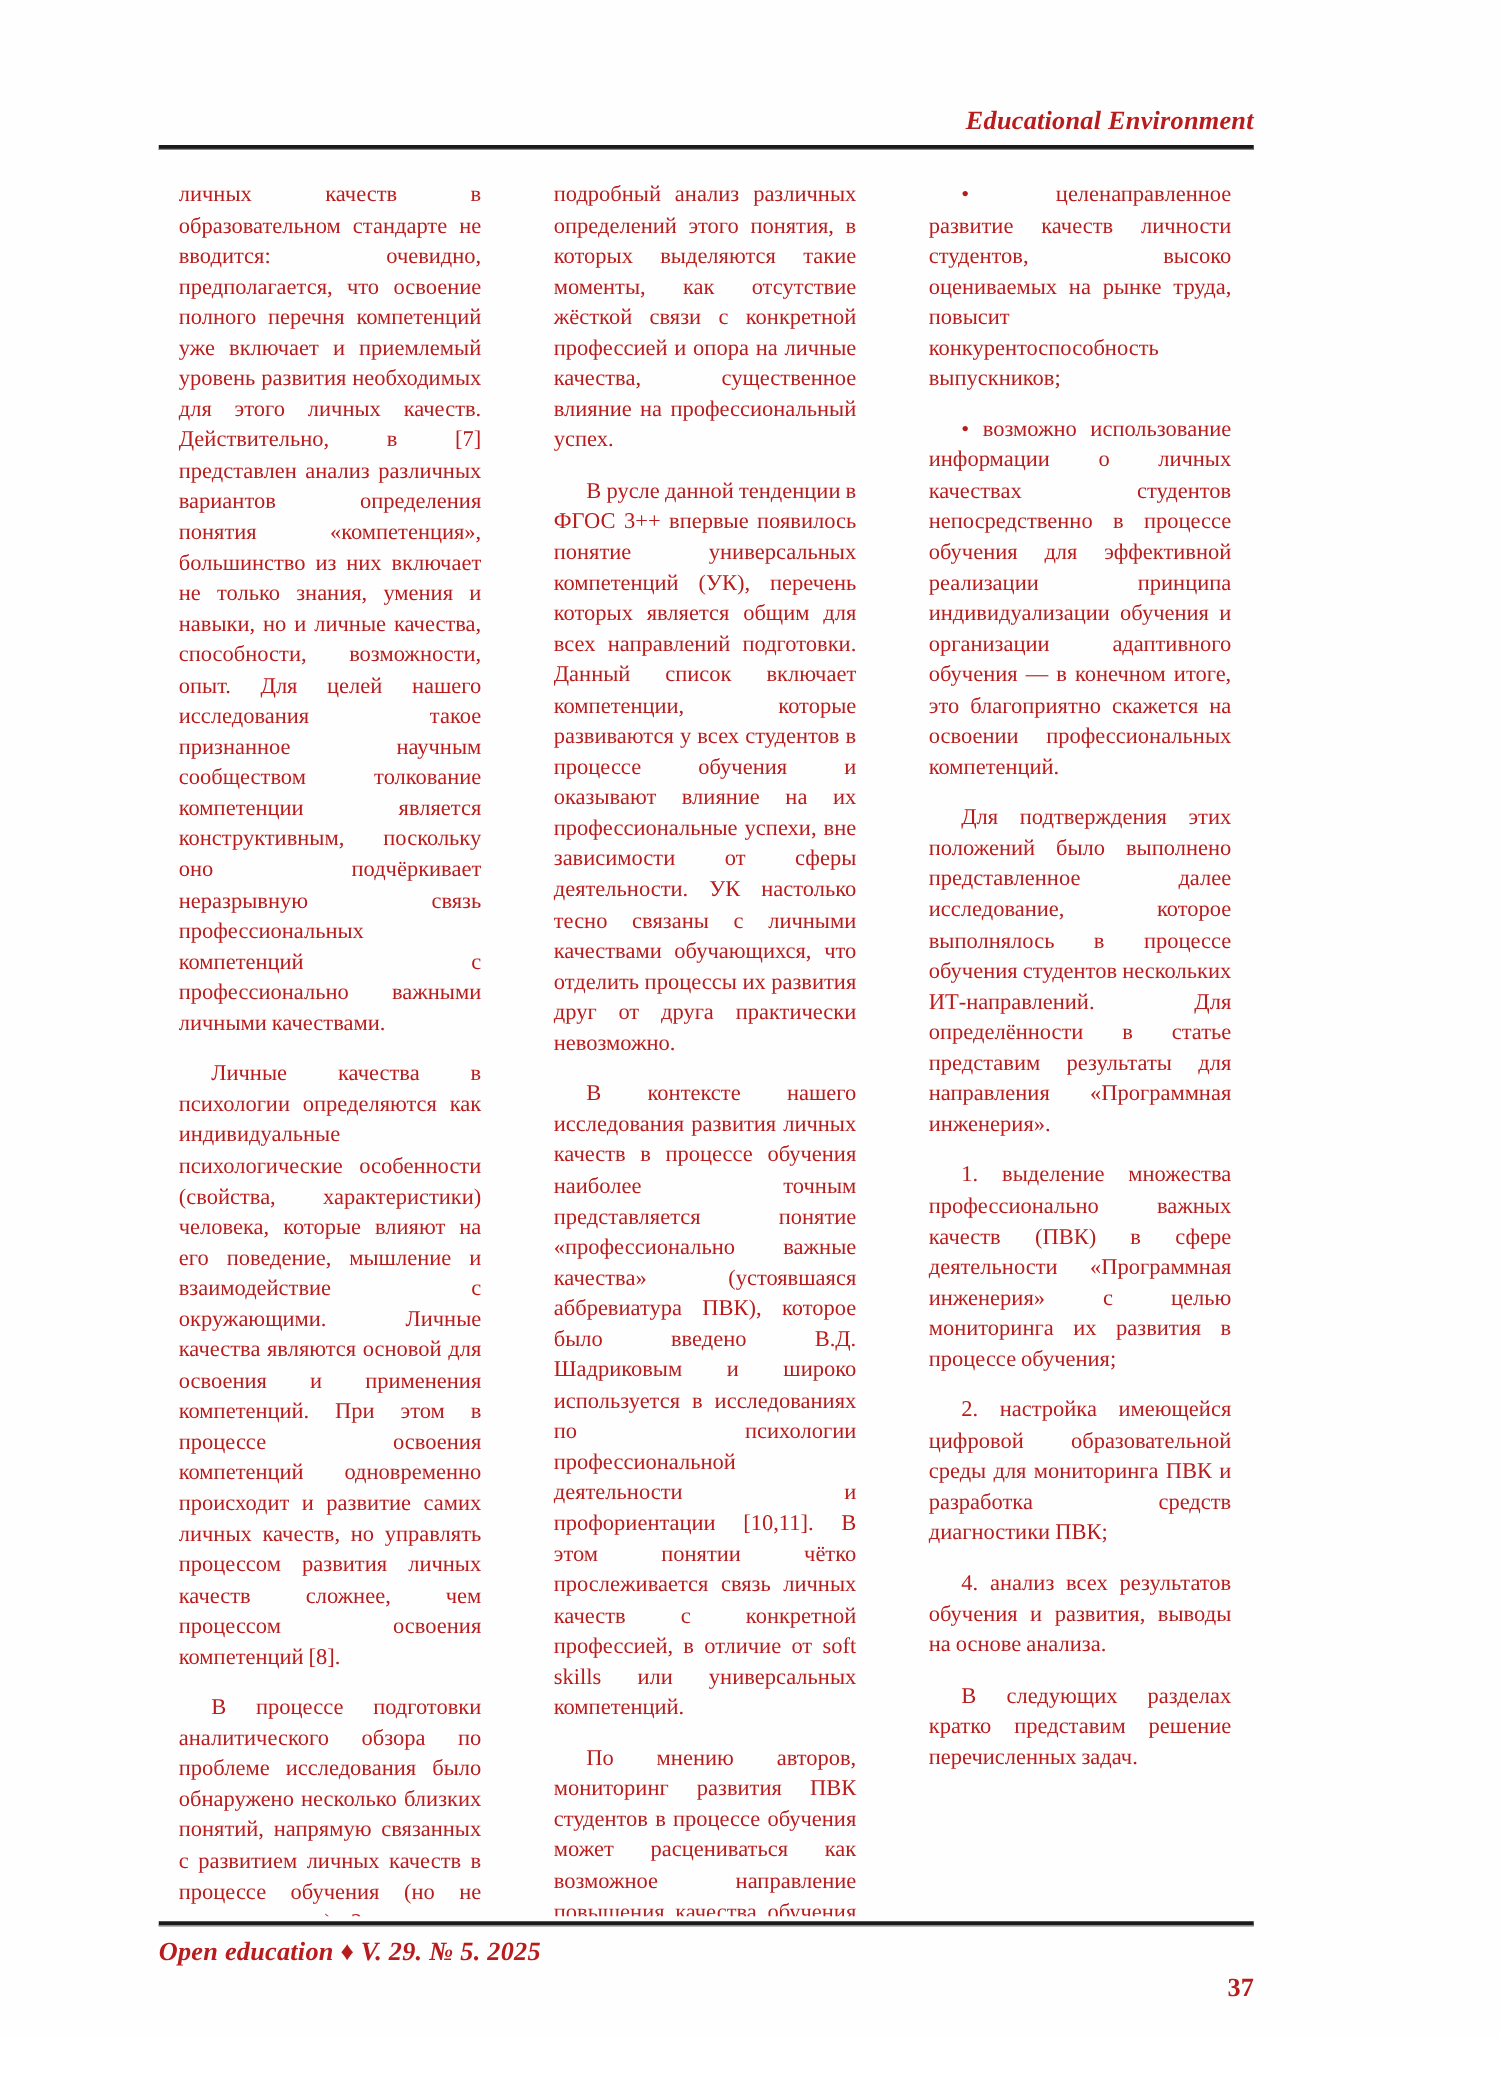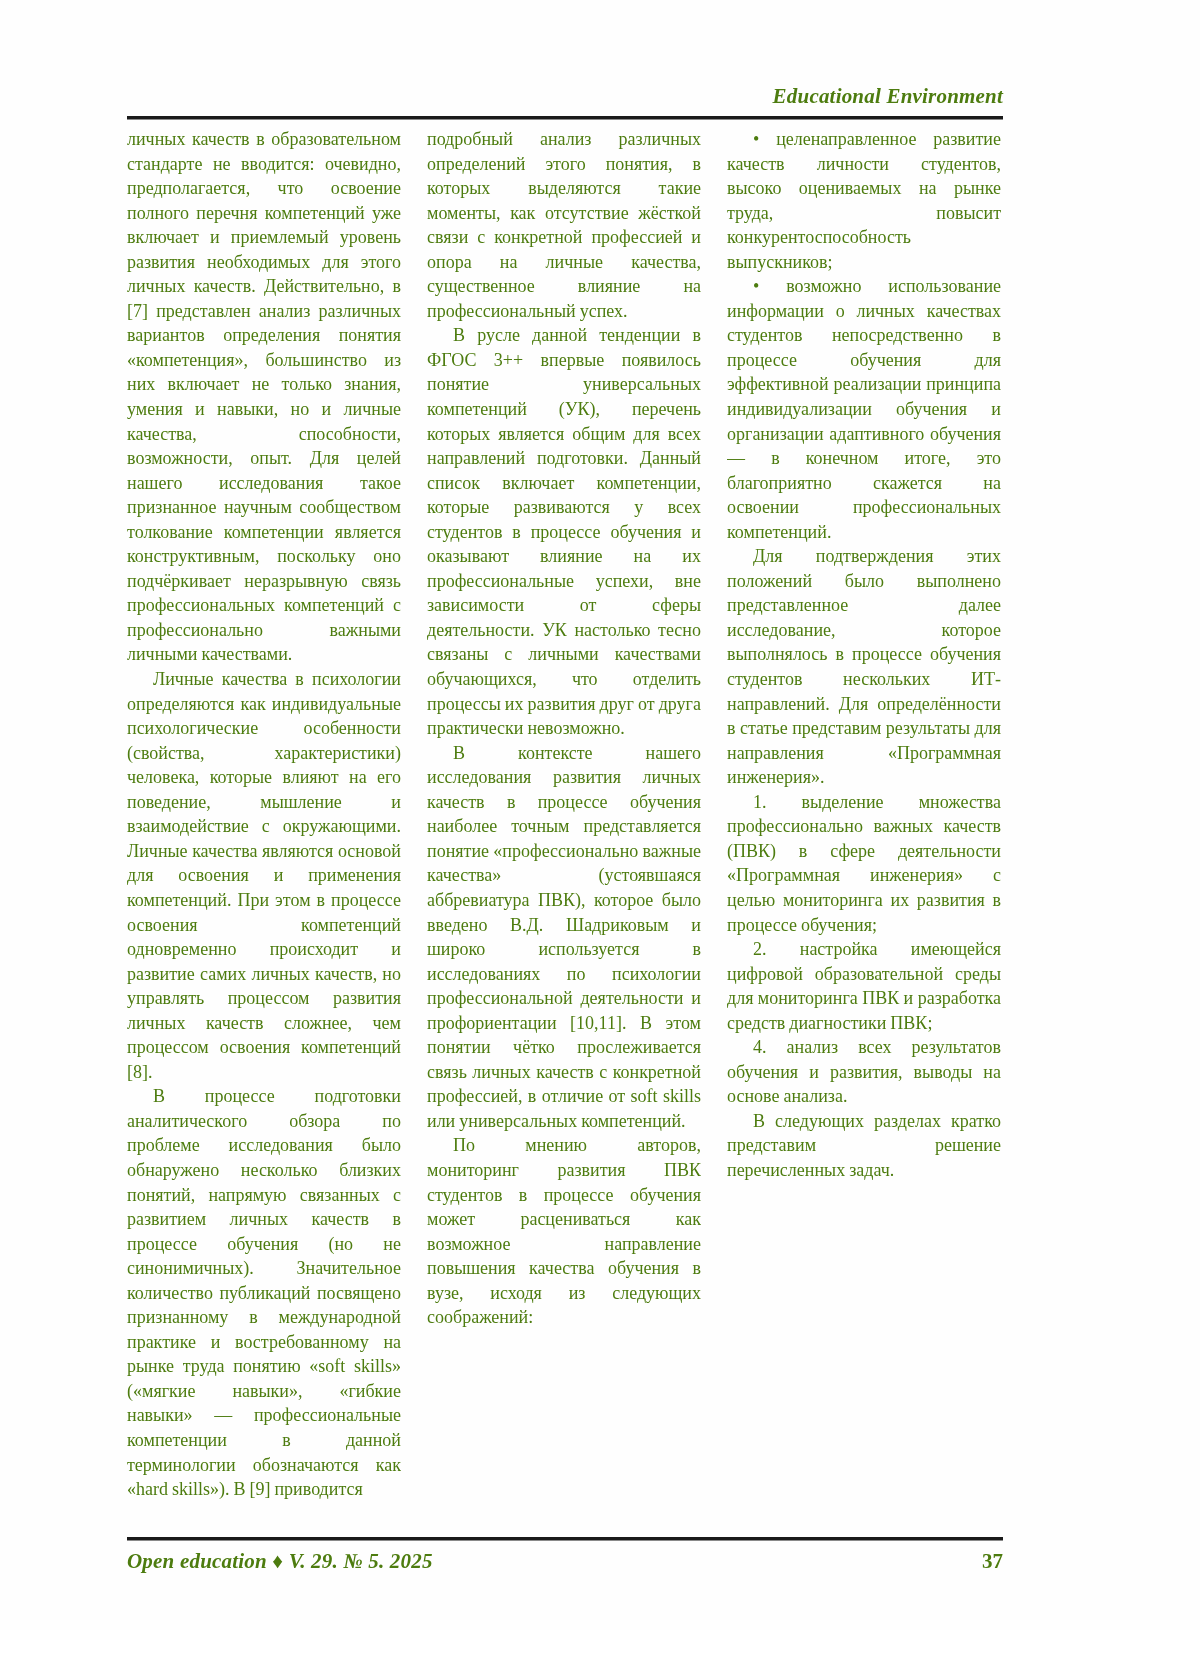--- a/index.html
+++ b/index.html
@@ -2,21 +2,21 @@
 <html lang="ru"><head>
 <meta charset="utf-8">
 <style>
   html, body { margin: 0; padding: 0; background: #ffffff; }
   .sheet {
     position: relative;
     width: 1200px;
     height: 1630px;
     background: #fefefe;
     font-family: "Liberation Serif", "DejaVu Serif", serif;
-    color: #4d7c0f;
+    color: #b91c1c;
     overflow: hidden;
   }
   .running-head {
     position: absolute;
     left: 127px;
     top: 84px;
     width: 876px;
     text-align: right;
     font-size: 21px;
     font-weight: bold;
@@ -40,21 +40,21 @@
     overflow: hidden;
     text-align: justify;
     font-size: 18px;
     line-height: 24.55px;
     word-spacing: -0.5px;
     hyphens: auto;
   }
   .col-1 { left: 127px; }
   .col-2 { left: 427px; }
   .col-3 { left: 727px; }
-  .col p { margin: 0; padding: 0; }
+  .col p { margin: 16px; padding: 0; }
   .col p.indent { text-indent: 26px; }
   .foot-rule {
     position: absolute;
     left: 127px;
     top: 1537px;
     width: 876px;
     height: 3px;
     background: #1a1a1a;
     border-bottom: 1px solid #8a8a8a;
   }
@@ -63,21 +63,21 @@
     left: 127px;
     top: 1549px;
     width: 876px;
     display: flex;
     justify-content: space-between;
     align-items: flex-start;
     font-size: 21px;
     font-weight: bold;
   }
   .footer-journal { font-style: italic; letter-spacing: 0.2px; }
-  .footer-page { font-style: normal; }
+  .footer-page { font-style: normal; margin-top: 29px; }
 </style>
 </head>
 <body>
 
 <div class="sheet">
 
   <div class="running-head">Educational Environment</div>
 
   <div class="head-rule"></div>
 

